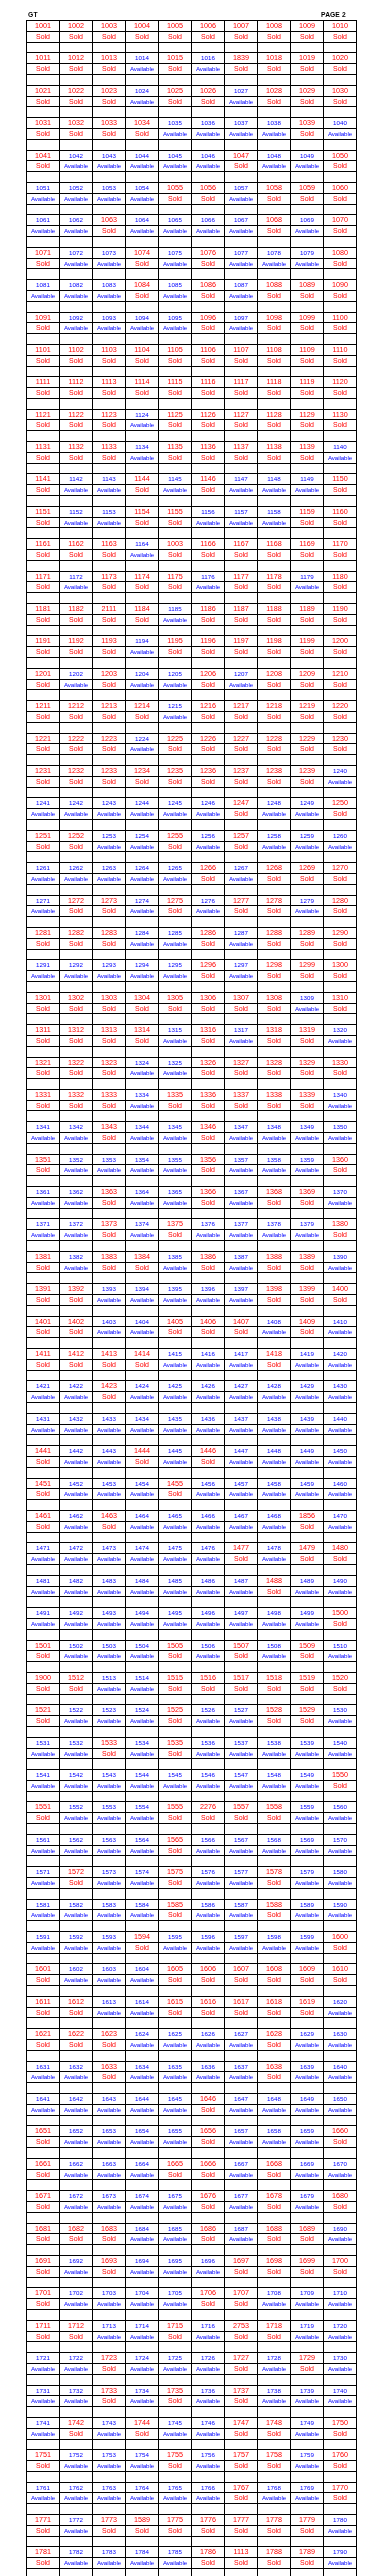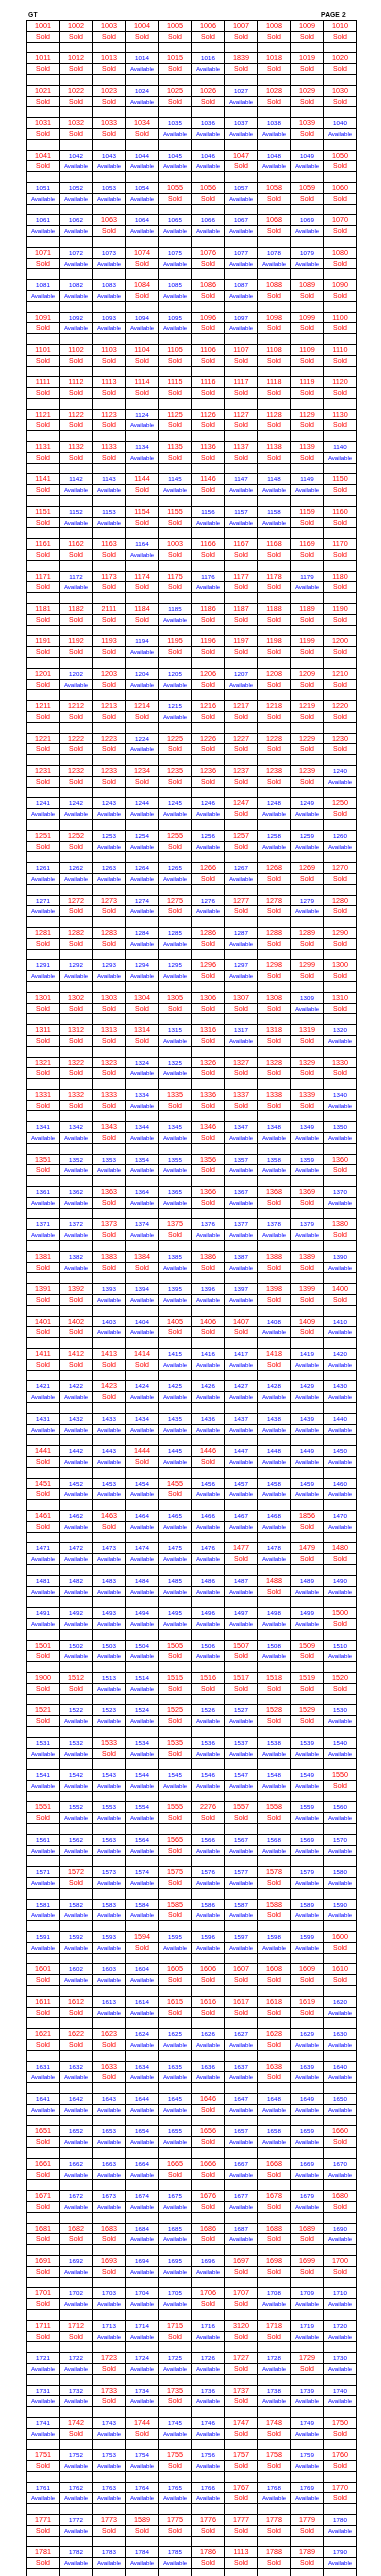--- a/index.html
+++ b/index.html
@@ -2617,21 +2617,21 @@
         <td class="spacer"></td>
         <td class="spacer"></td>
       </tr>
       <tr>
         <td class="num sold">1711</td>
         <td class="num sold">1712</td>
         <td class="num avail">1713</td>
         <td class="num avail">1714</td>
         <td class="num sold">1715</td>
         <td class="num avail">1716</td>
-        <td class="num sold">3120</td>
+        <td class="num sold">2753</td>
         <td class="num sold">1718</td>
         <td class="num avail">1719</td>
         <td class="num avail">1720</td>
       </tr>
       <tr>
         <td class="status sold">Sold</td>
         <td class="status sold">Sold</td>
         <td class="status avail">Available</td>
         <td class="status avail">Available</td>
         <td class="status sold">Sold</td>

